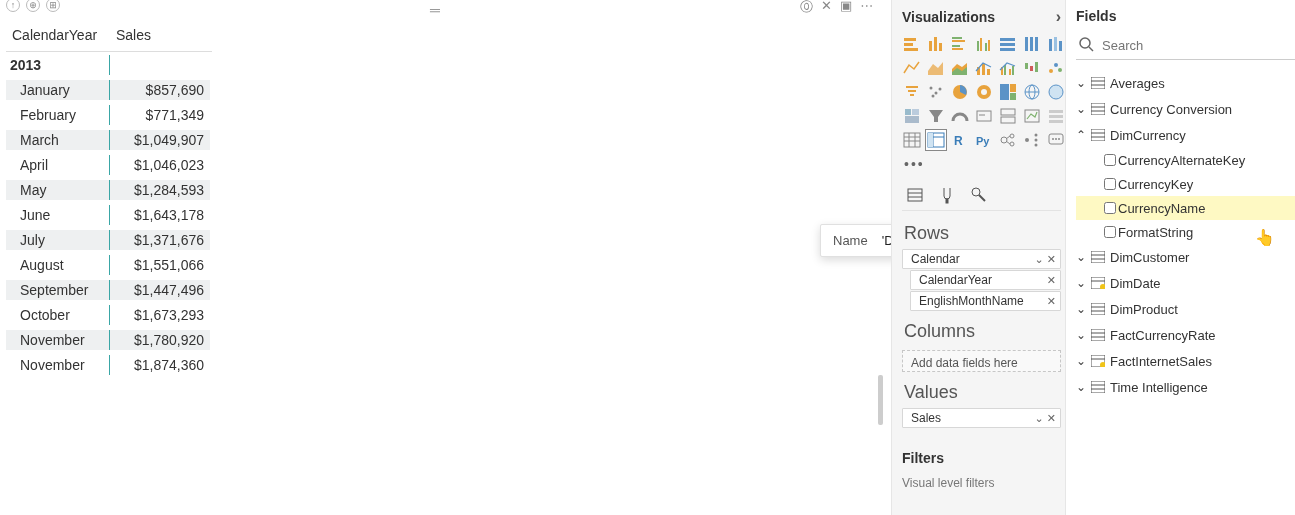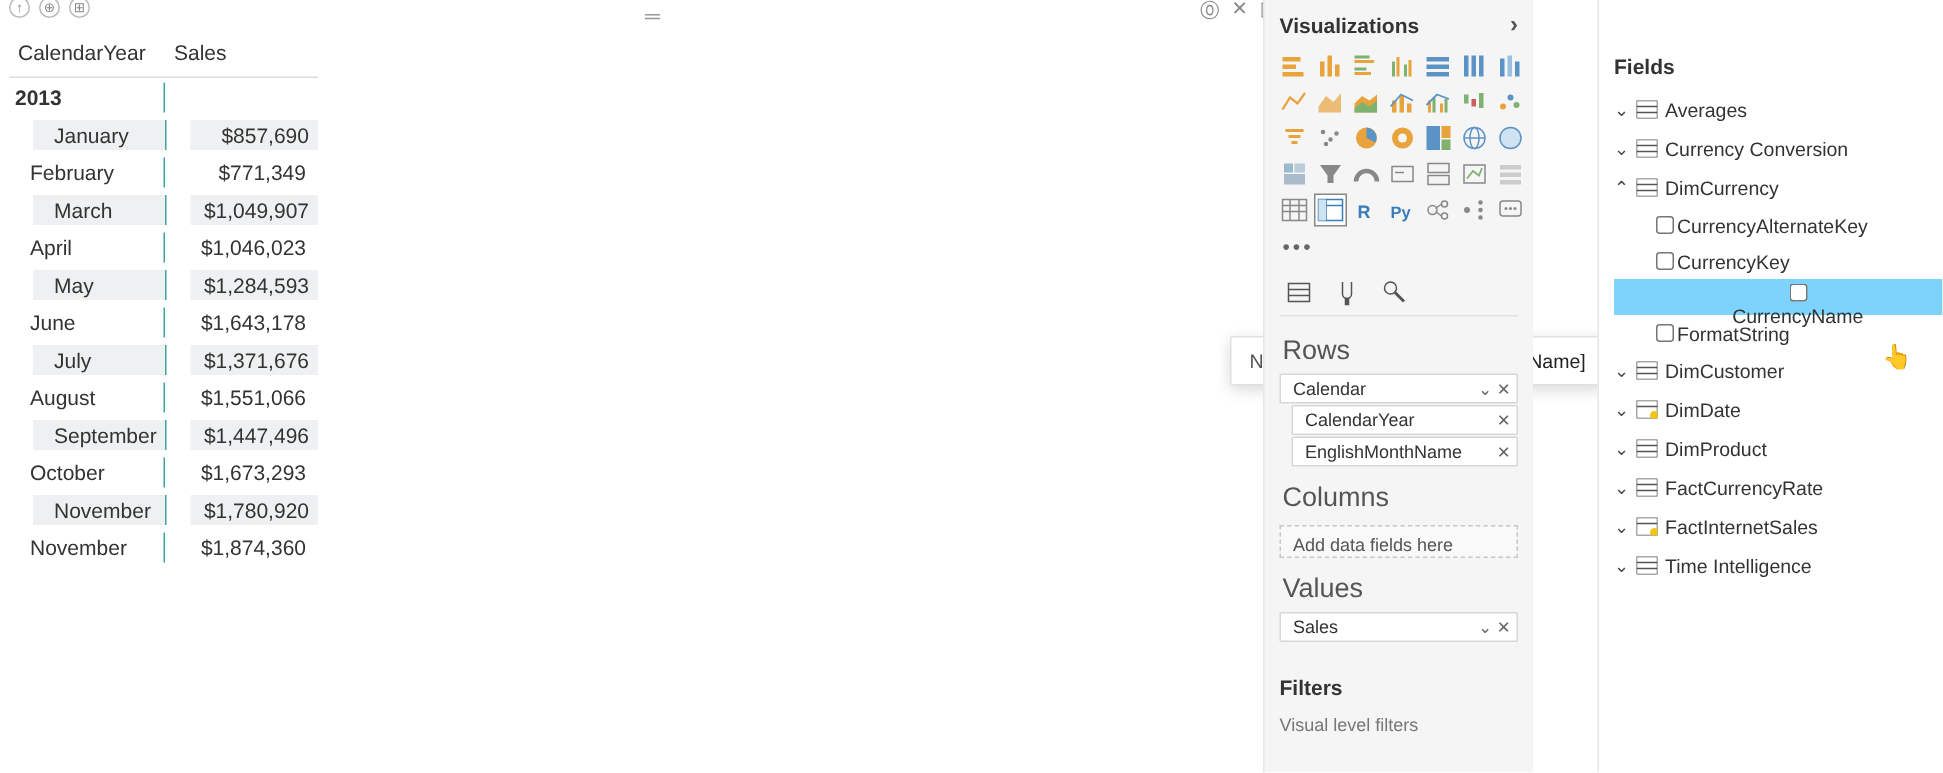--- a/index.html
+++ b/index.html
@@ -15,25 +15,25 @@
   .matrix { position: absolute; top: 20px; left: 6px; width: 206px; }
   .matrix-header { display: flex; font-size: 14px; color: #333; height: 32px; align-items: center; }
   .col-label { padding: 4px 6px 6px 6px; }
   .col-label.c1 { width: 104px; }
   .col-label.c2 { width: 94px; }
   .matrix-body { }
   .row { display: flex; font-size: 14px; height: 25px; align-items: center; }
   .row .c1 { width: 104px; padding: 2px 6px 2px 14px; border-right: 1px solid #3aa6a6; }
   .row.year .c1 { font-weight: 600; padding-left: 4px; }
   .row .c2 { width: 100px; padding: 2px 6px; text-align: right; }
-  .row.alt .c1, .row.alt .c2 { background: #eef0f1; margin-left: 16px; }
+  .row.alt .c1, .row.alt .c2 { background: #eef0f1; }
   .matrix-header { border-bottom: 1px solid #ddd; }
 
   
-  .viz-pane { position: absolute; top: 0; left: 842px; width: 180px; height: 515px; background: #f5f5f5; border-left: 1px solid #e6e6e6; padding: 8px 10px 0 10px; overflow: hidden; }
+  .viz-pane { position: absolute; top: 0; left: 891px; width: 180px; height: 515px; background: #f5f5f5; border-left: 1px solid #e6e6e6; padding: 8px 10px 0 10px; overflow: hidden; }
   .pane-title { font-size: 14px; font-weight: 600; display:flex; justify-content:space-between; align-items:center; padding-bottom:8px;}
   .pane-title .chevron { font-size: 16px; color:#555; }
   .viz-grid { display: grid; grid-template-columns: repeat(7, 20px); grid-auto-rows: 20px; gap: 4px 4px; margin-bottom: 4px; }
   .viz-icon { width: 20px; height: 20px; display:flex; align-items:center; justify-content:center; }
   .viz-icon svg { display:block; }
   .viz-icon.selected { background:#fff; outline:1px solid #888; }
   .viz-more { font-size:14px; color:#666; padding:2px 0 8px 2px; letter-spacing:2px;}
 
   .well-icons { display:flex; gap:14px; padding:6px 2px 6px 4px; border-bottom:1px solid #e3e3e3; margin-bottom:0;}
   .well-icons svg { stroke:#555; }
@@ -43,34 +43,34 @@
   .field-chip { background:#fff; border:1px solid #d7d7d7; font-size:12px; padding:3px 2px 3px 8px; margin-top:1px; display:flex; justify-content:space-between; align-items:center; border-radius:1px; height:20px;}
   .field-chip .chip-actions { display:flex; gap:3px; color:#666; font-size:11px; padding-right:2px;}
   .field-chip.indent { margin-left:8px; }
   .placeholder-well { border:1px dashed #c7c7c7; background:#f9f9f9; font-size:12px; color:#555; padding:5px 8px; margin-top:4px; height:22px;}
 
   .filters-title { font-size:14px; font-weight:600; padding-top:22px; color:#333;}
   .filters-sub { font-size:12px; color:#777; padding-top:10px; }
 
   
   .fields-pane { position: absolute; top: 0; left: 1065px; width: 230px; height: 515px; background: #fff; border-left: 1px solid #e6e6e6; padding: 8px 0 0 10px; }
-  .fields-title { font-size: 14px; font-weight: 600; padding-bottom: 8px; margin-top: 28px;}
+  .fields-title { font-size: 14px; font-weight: 600; padding-bottom: 8px;}
   .search-box { position: relative; margin-bottom:10px; margin-right:0;}
   .search-box input { width: 100%; border: none; border-bottom: 1px solid #ccc; padding: 6px 4px 6px 26px; font-size: 13px; outline:none; color:#555;}
   .search-box .search-icon { position:absolute; left:2px; top:4px; color:#666; }
 
   .tree { font-size: 13px; }
   .tree-item { display:flex; align-items:center; gap:5px; padding: 4px 2px 4px 0; cursor:default; height:26px;}
   .tree-item .caret { width:10px; color:#444; font-size:12px; display:inline-block; text-align:center;}
   .tree-item .tbl-icon { width:14px; height:12px; }
   .tree-item.bold .lbl { font-weight:400; }
   .tree-item .lbl { flex: 1; white-space: nowrap; overflow:hidden; text-overflow:ellipsis;}
   .tree-child { display:flex; align-items:center; gap:2px; padding: 3px 2px 3px 28px; height:24px;}
   .tree-child input[type=checkbox] { width:12px; height:12px; margin:0; border:1px solid #aaa;}
-  .tree-child.hover { background:#7dd3fc;flex-direction:column; }
+  .tree-child.hover { background:#fef9c3; }
   .tree-child .lbl { font-size:13px; }
   .cursor-hand { position:absolute; right:20px; top:228px; font-size:16px; pointer-events:none;}
 
   
   .tooltip { position:absolute; top:224px; left:820px; background:#fff; border:1px solid #e0e0e0; box-shadow:0 3px 10px rgba(0,0,0,.15); padding:8px 14px 8px 12px; font-size:13px; display:flex; align-items:center; gap:14px; border-radius:2px;}
   .tooltip .tlabel { color:#555; }
   .tooltip .tval { color:#222; }
 
   
   .scroll-hint { position:absolute; left:878px; top:375px; width:5px; height:50px; background:#cdcdcd; border-radius:2px;}
@@ -461,20 +461,29 @@
         </span>
     </div>
   </div>
 
   <div class="filters-title">Filters</div>
   <div class="filters-sub">Visual level filters</div>
 </div>
 
 <div class="fields-pane">
   <div class="fields-title">Fields</div>
+  <div class="search-box">
+    <span class="search-icon">
+      <svg width="16" height="16">
+          <circle cx="7" cy="7" r="5" fill="none" stroke="#666" stroke-width="1.5"></circle>
+          <line x1="11" y1="11" x2="15" y2="15" stroke="#666" stroke-width="1.5"></line>
+        </svg>
+    </span>
+    <input type="text" placeholder="Search" style="">
+  </div>
   <div class="tree">
     <div class="tree-item">
       <span class="caret">⌄</span>
       <svg class="tbl-icon">
           <rect x="0" y="0" width="14" height="12" fill="none" stroke="#555"></rect>
           <line x1="0" y1="4" x2="14" y2="4" stroke="#555"></line>
           <line x1="0" y1="8" x2="14" y2="8" stroke="#555"></line>
         </svg>
       <span class="lbl">Averages</span>
     </div>

